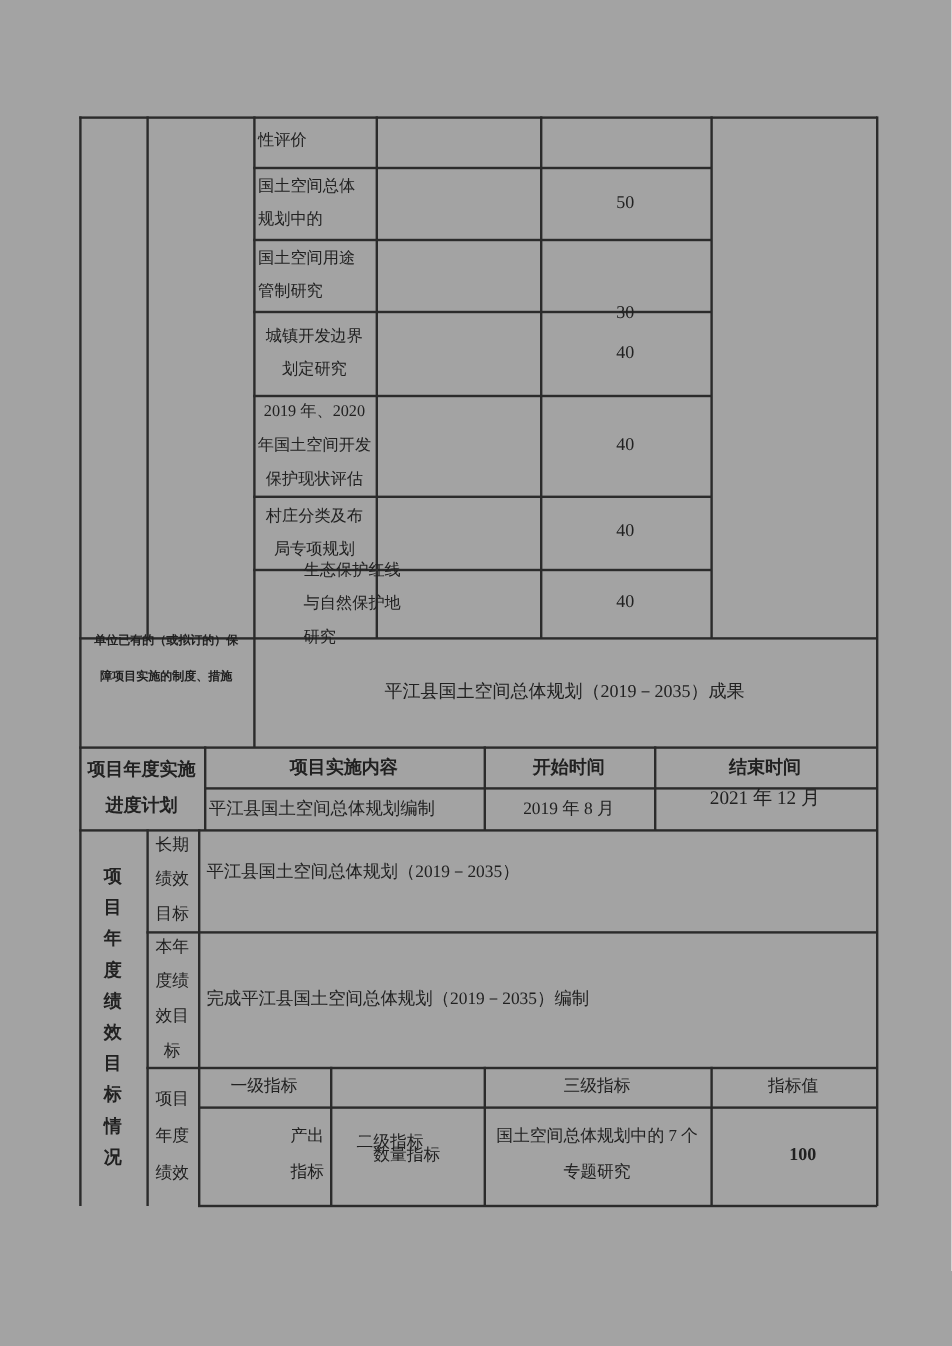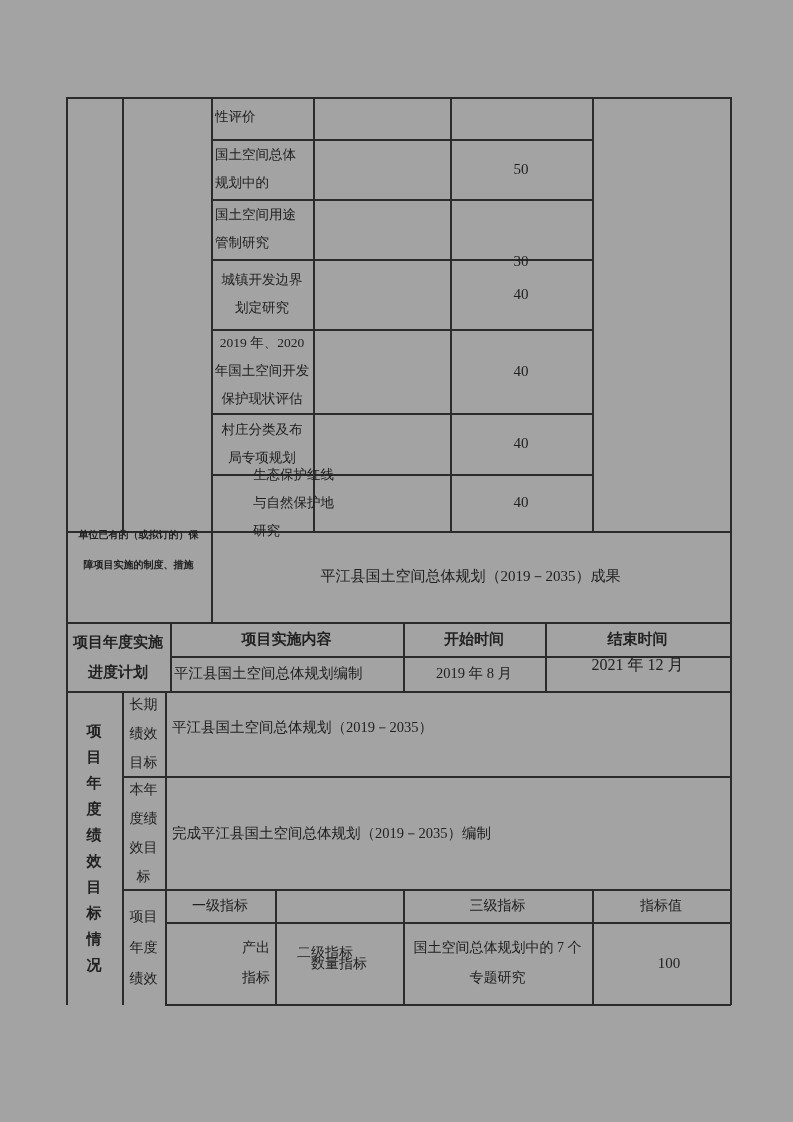--- a/index.html
+++ b/index.html
@@ -107,15 +107,15 @@
   <div class="txt cc small" style="left:165px;top:889px;width:110px;height:33px;">一级指标</div>
   <div class="txt cc small" style="left:275px;top:936px;width:100px;height:33px;">二级指标</div>
   <div class="txt cc small" style="left:403px;top:889px;width:189px;height:33px;">三级指标</div>
   <div class="txt cc small" style="left:592px;top:889px;width:138px;height:33px;">指标值</div>
 
   <div class="txt cc" style="left:165px;top:922px;width:110px;height:82px;margin-left:36px;">
     <span class="stack small" style="width:32px;line-height:30px;">产出指标</span>
   </div>
   <div class="txt cc small" style="left:275px;top:922px;width:128px;height:82px;">数量指标</div>
   <div class="txt cc small" style="left:403px;top:922px;width:189px;height:82px;padding:0 10px;line-height:30px;">国土空间总体规划中的 7 个专题研究</div>
-  <div class="txt cc val" style="left:592px;top:922px;width:154px;height:82px;">100</div>
+  <div class="txt cc val" style="left:592px;top:922px;width:154px;height:82px;font-weight:bold;">100</div>
 
 </div>
 
 </body></html>

